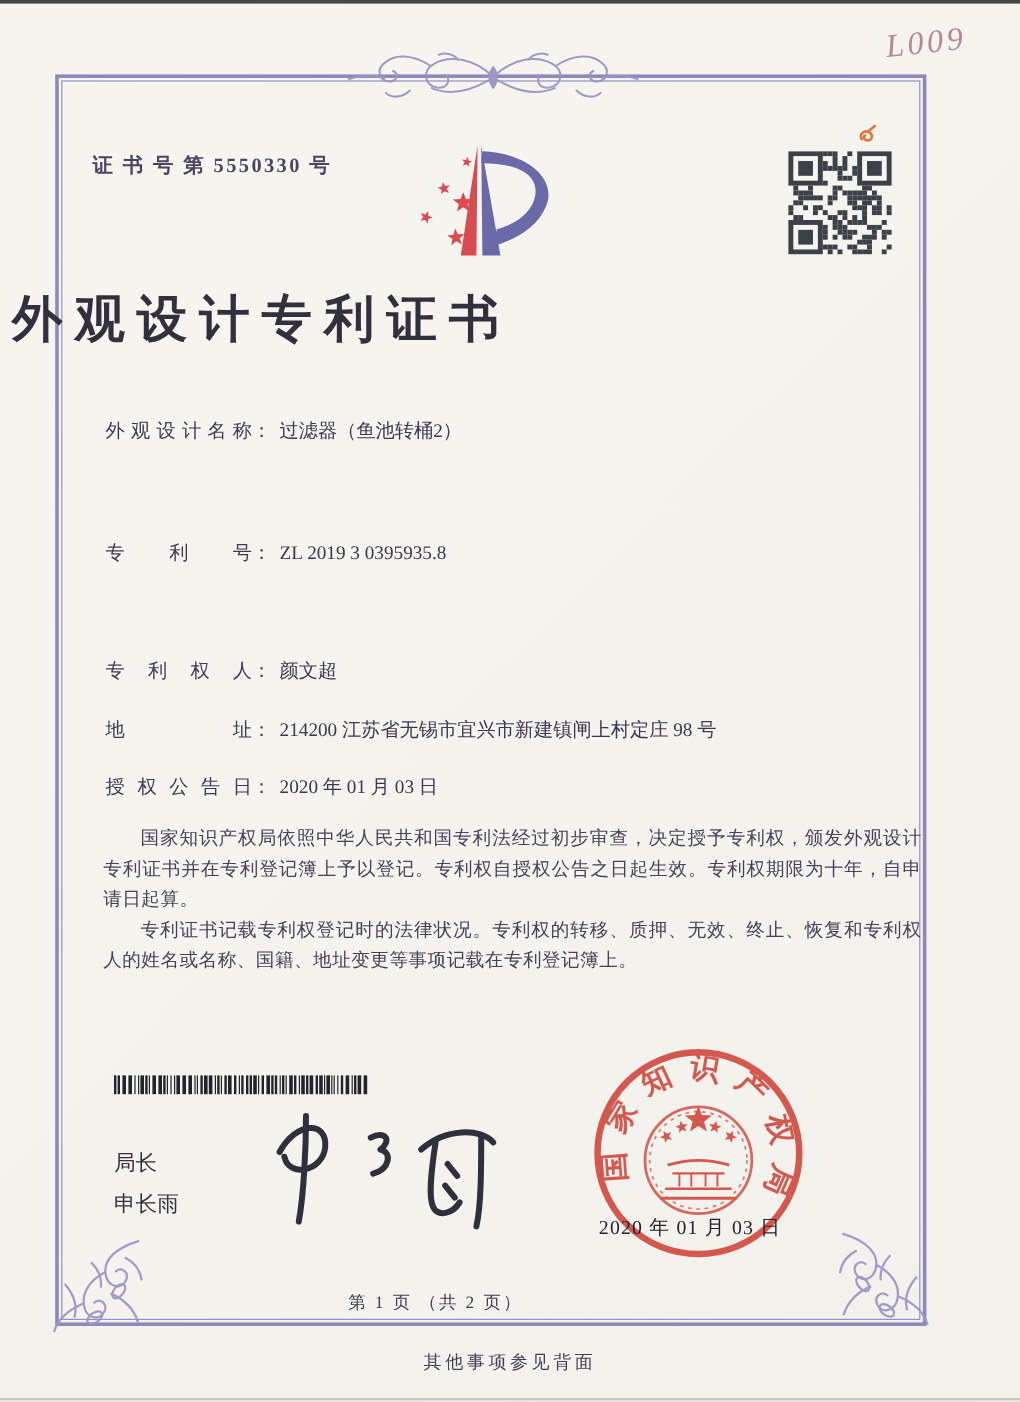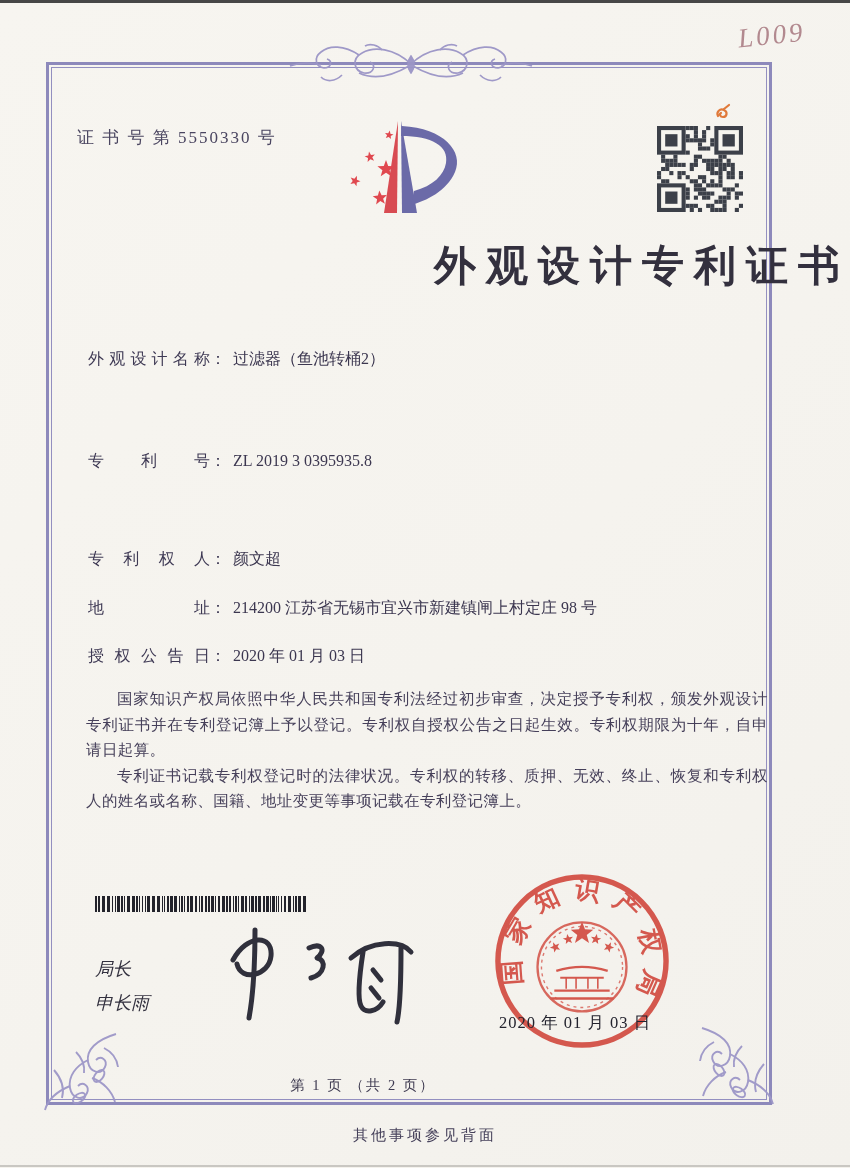--- a/index.html
+++ b/index.html
@@ -7,42 +7,42 @@
         background:linear-gradient(135deg,#f7f5f0 0%,#f5f3ee 55%,#f3f1ec 100%);
         font-family:"Liberation Serif","DejaVu Serif",serif;color:#3e3954;}
   .scan-edge-top{position:absolute;left:0;top:0;width:850px;height:3px;background:#474747;}
   .scan-edge-bottom{position:absolute;left:0;top:1165px;width:850px;height:2px;background:#c9c7c2;}
   .frame-outer{position:absolute;left:46px;top:62px;width:726px;height:1043px;
                border:3px solid #8d89bb;box-sizing:border-box;}
   .frame-inner{position:absolute;left:2px;top:2px;right:2px;bottom:2px;border:1px solid #938fc0;}
   .ornament-top{position:absolute;left:282px;top:40px;}
   .ornament-bl{position:absolute;left:24px;top:1030px;}
   .ornament-br{position:absolute;left:694px;top:1024px;transform:scaleX(-1);}
-  .cert-no{position:absolute;left:77px;top:126px;font-size:17px;letter-spacing:2px;color:#4a4560;}
+  .cert-no{position:absolute;left:77px;top:126px;font-size:17px;letter-spacing:2px;color:#4a4560;font-weight:bold;}
   .logo{position:absolute;left:340px;top:113px;}
   .qr{position:absolute;left:656px;top:126px;}
   .orange-mark{position:absolute;left:712px;top:102px;}
   .hand-mark{position:absolute;left:738px;top:20px;font-size:27px;font-style:italic;
              color:#b2898f;transform:rotate(-6deg);letter-spacing:3px;font-weight:400;}
-  .title{position:absolute;left:0;top:238px;width:850px;margin:0;text-align:right;
+  .title{position:absolute;left:0;top:238px;width:850px;margin:0;text-align:left;
          font-size:42px;font-weight:bold;letter-spacing:10px;color:#33303e;text-indent:10px;}
   .fields{position:absolute;left:88px;top:0;width:690px;height:700px;font-size:16px;}
   .frow{position:absolute;left:0;white-space:nowrap;}
   .r1{top:349px}.r2{top:403px}.r3{top:451px}.r4{top:501px}.r5{top:549px}.r6{top:598px}.r7{top:646px}
   .flabel{display:inline-block;width:122px;text-align:justify;text-align-last:justify;vertical-align:top;}
   .flabel2{display:inline-block;width:106px;text-align:justify;text-align-last:justify;vertical-align:top;}
   .fcolon{display:inline-block;}
   .fvalue{margin-left:7px;color:#3c3750;}
   .fpair2{position:absolute;left:368px;top:0;white-space:nowrap;}
   .paras{position:absolute;left:86px;top:686px;width:682px;font-size:15.5px;line-height:25.5px;
          color:#46405a;text-align:justify;letter-spacing:0.4px;}
   .paras p{margin:0;text-indent:2em;}
   .barcode{position:absolute;left:95px;top:896px;}
   .signer{position:absolute;left:95px;top:952px;font-size:18px;color:#33313f;line-height:34px;
-          font-family:"Liberation Sans","DejaVu Sans",sans-serif;font-style:italic;}
+          font-family:"Liberation Sans","DejaVu Sans",sans-serif;}
   .autograph{position:absolute;left:205px;top:918px;}
   .seal{position:absolute;left:493px;top:872px;mix-blend-mode:multiply;opacity:0.92;}
   .seal-date{position:absolute;left:499px;top:1012px;font-size:16.5px;color:#23232e;
              letter-spacing:1px;z-index:5;white-space:nowrap;}
   .page-indicator{position:absolute;left:0;top:1076px;width:726px;text-align:center;
                   font-size:14.5px;color:#3e3a50;letter-spacing:2px;}
   .back-note{position:absolute;left:0;top:1126px;width:850px;text-align:center;
              font-size:15px;color:#45405a;letter-spacing:3px;}
   svg{display:block;}
 </style>

